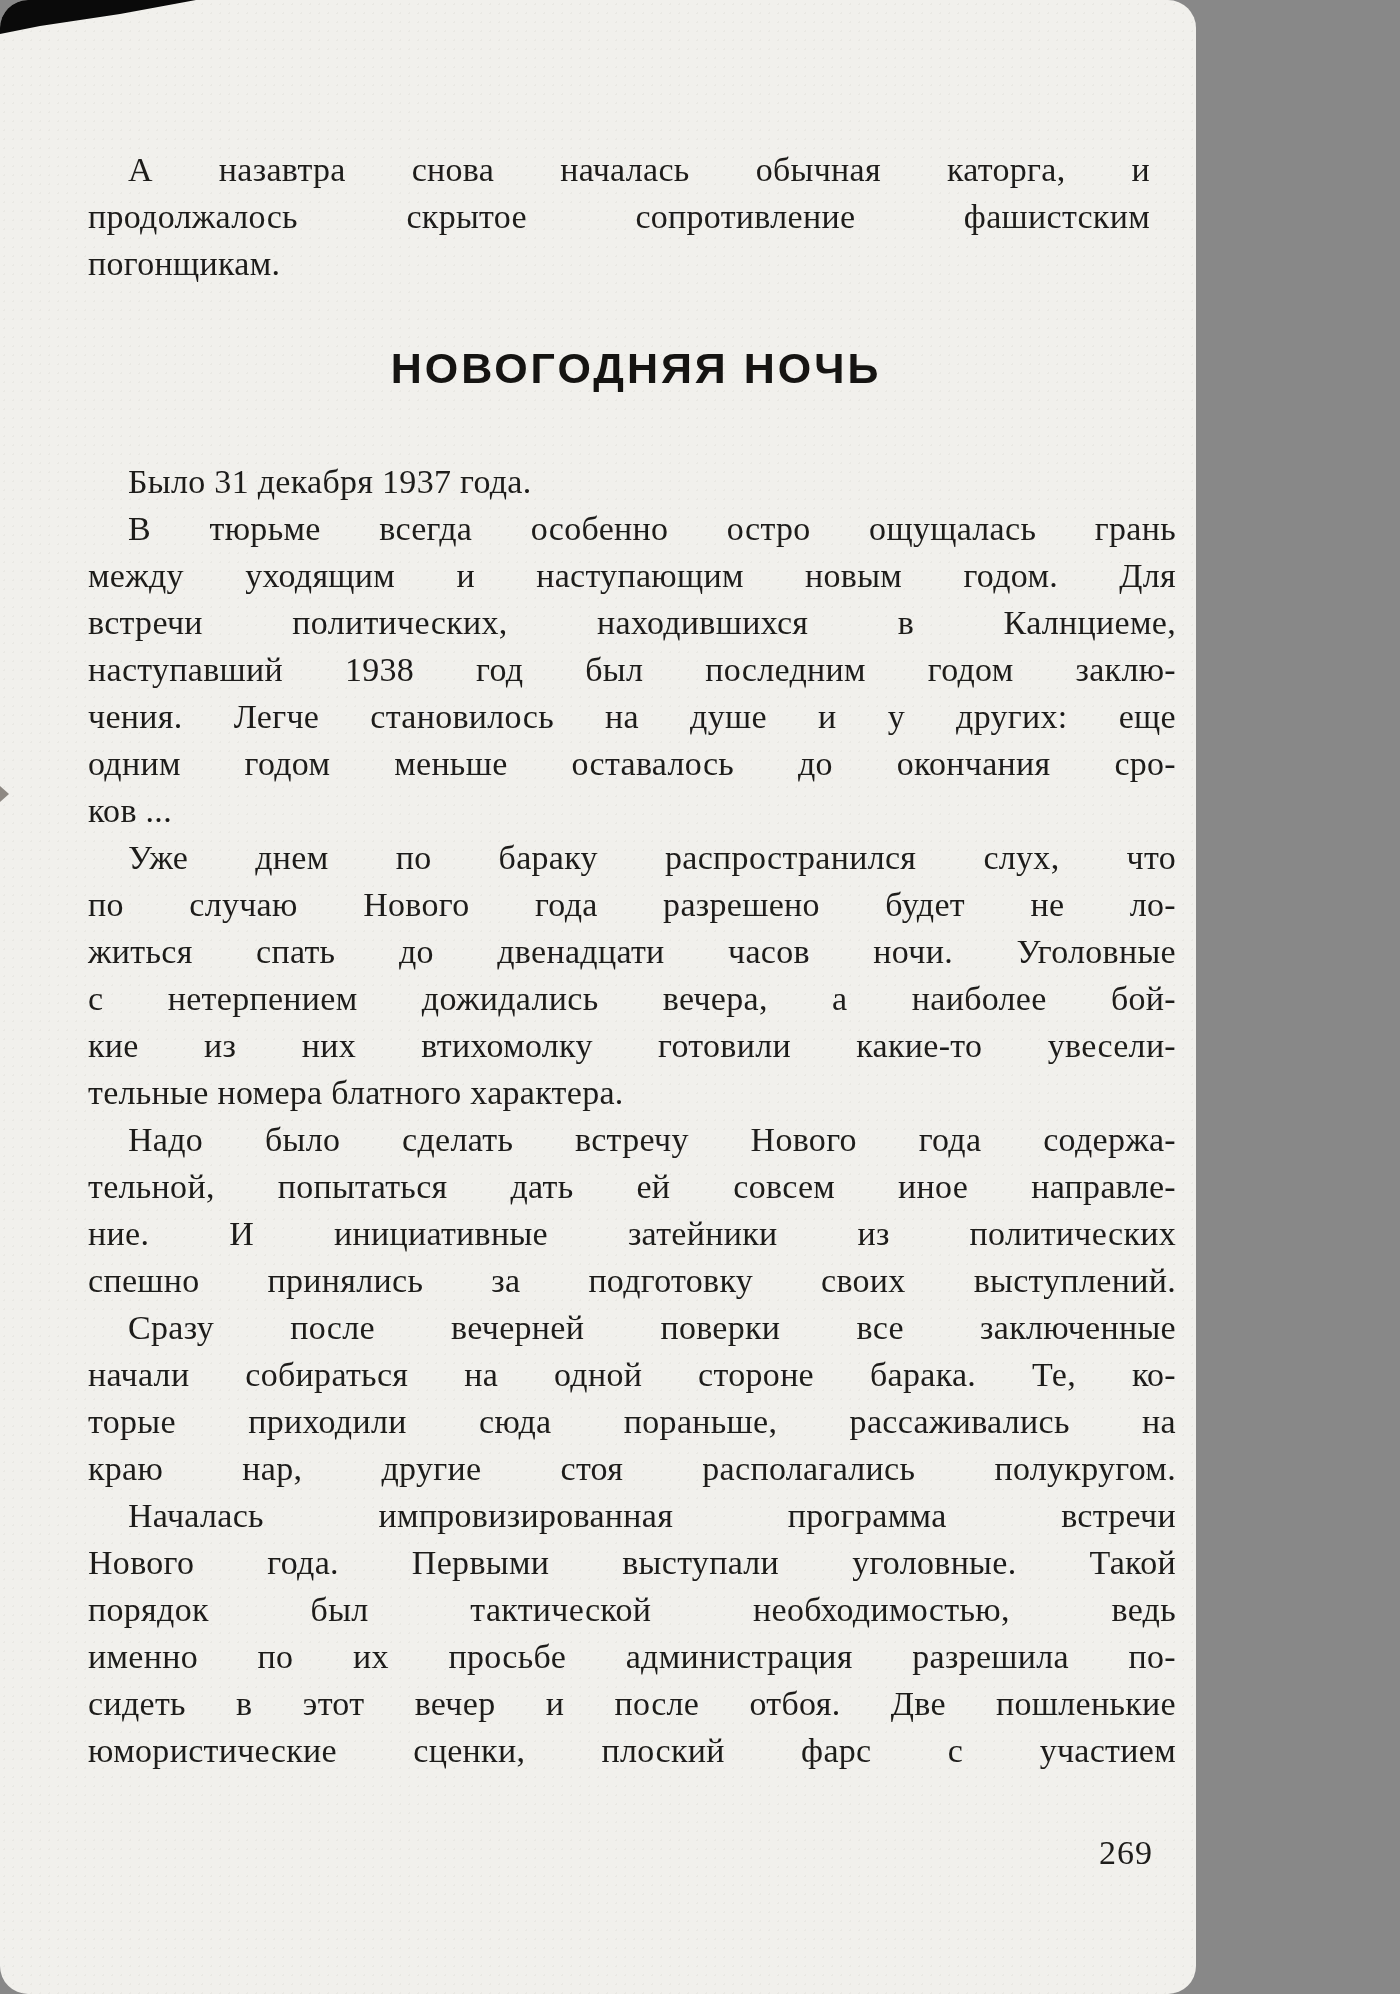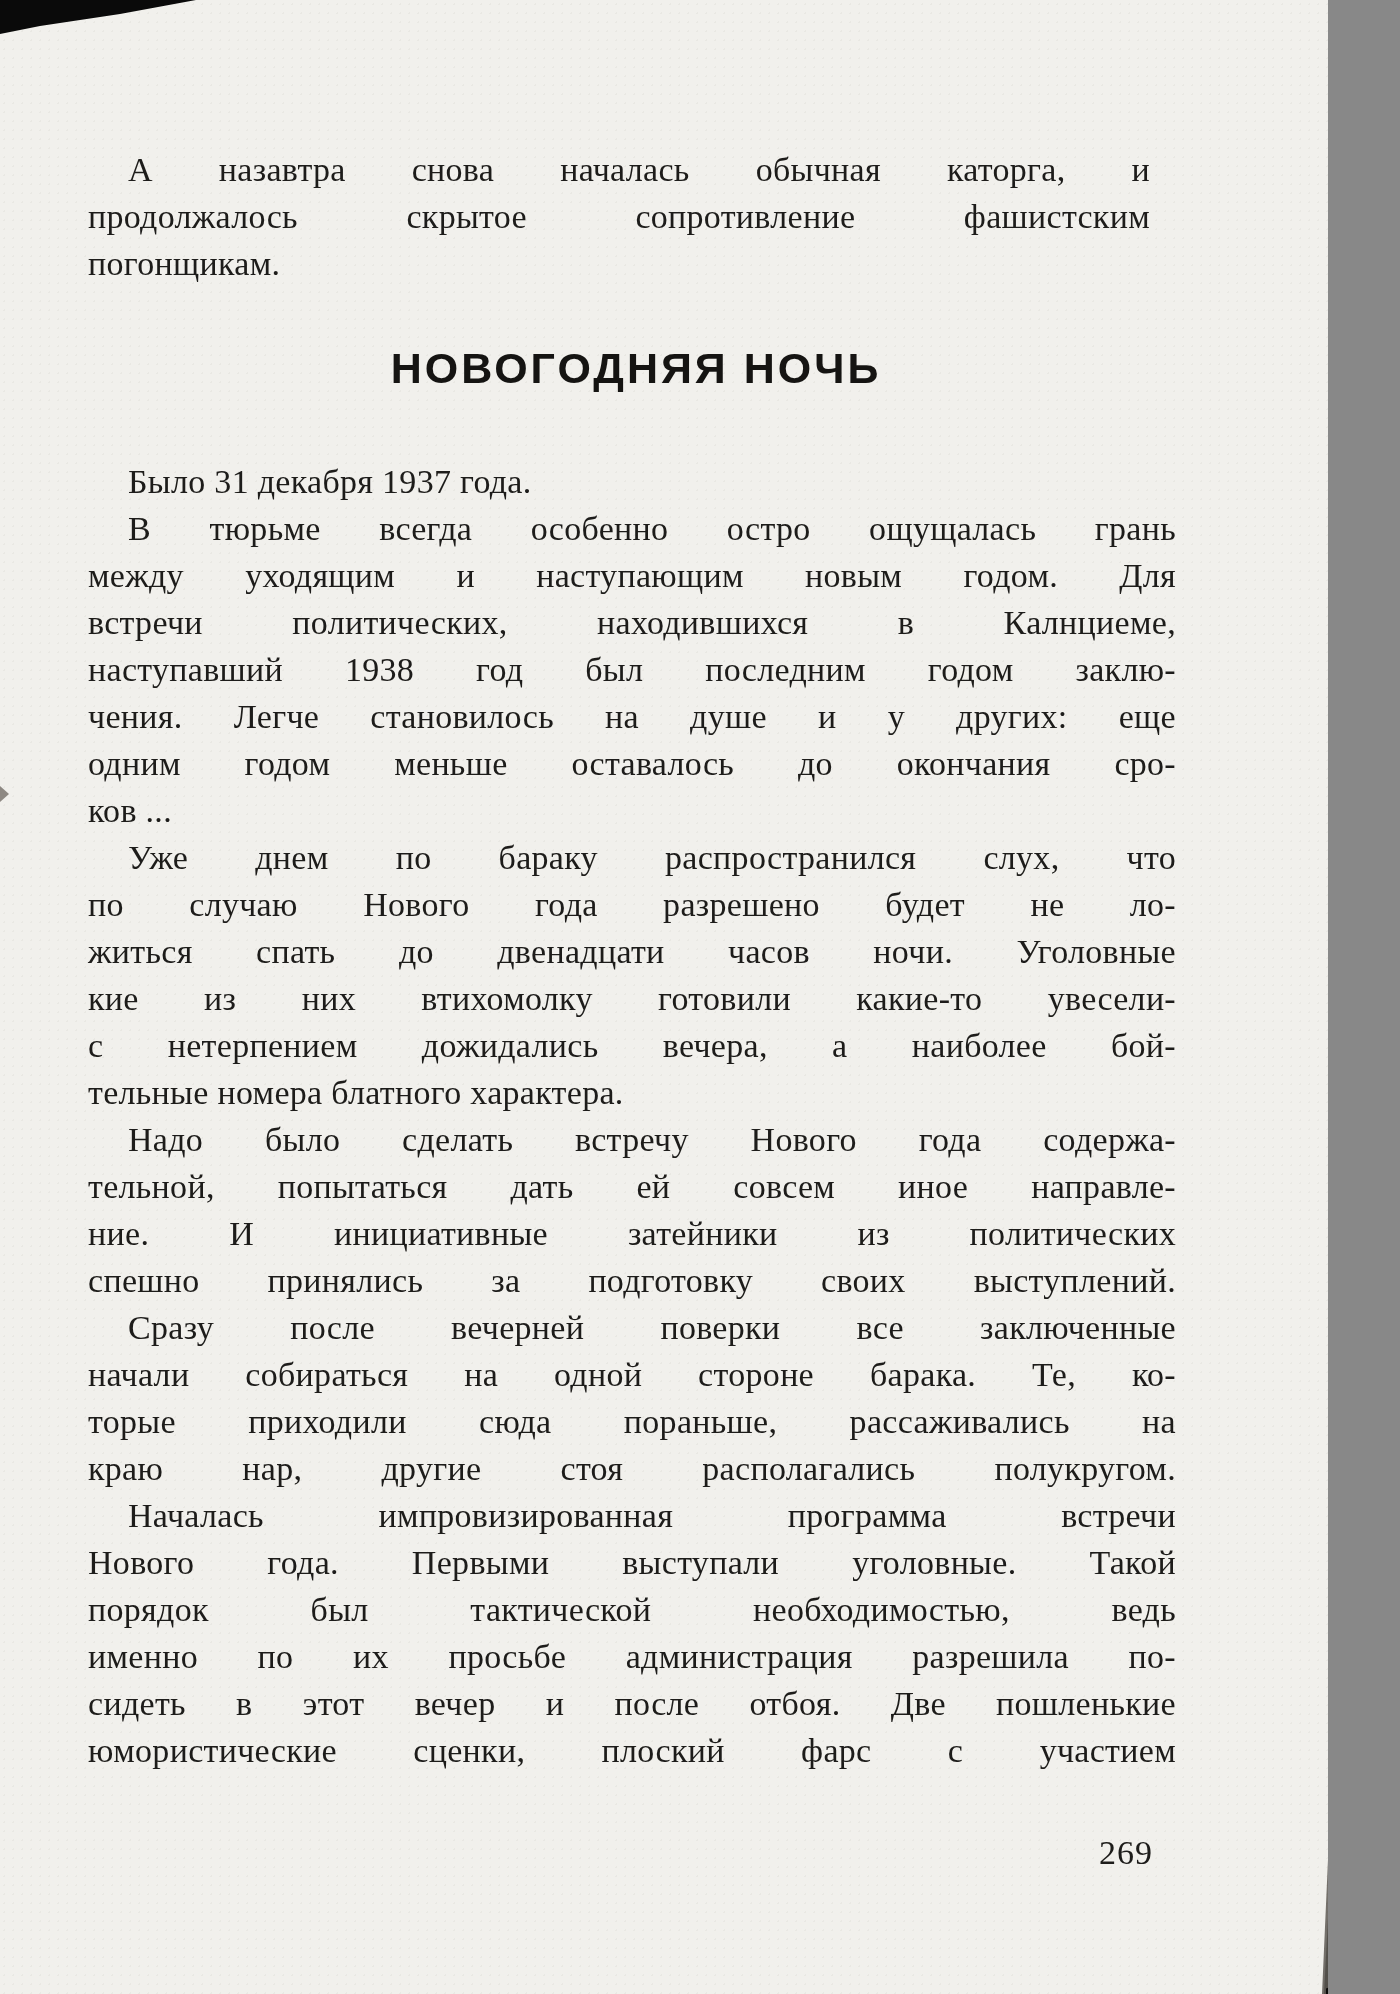--- a/index.html
+++ b/index.html
@@ -2,28 +2,29 @@
 <html><head>
 <meta charset="utf-8">
 <style>
   html, body {
     margin: 0;
     padding: 0;
     background: #888;
   }
   .page {
     position: relative;
-    width: 1328px;
+    width: 1196px;
     height: 1994px;
     background-color: #f1f0ec;
     background-image: radial-gradient(#e9e8e3 1px, rgba(0,0,0,0) 1px);
     background-size: 9px 9px;
     overflow: hidden;
     font-family: "Liberation Serif", serif;
     color: #1d1c1a;
+    border-radius: 28px;
   }
 
   
   .corner-wedge {
     position: absolute;
     left: 0; top: 0;
     width: 200px; height: 36px;
     background: #0a0a0a;
     clip-path: polygon(0 0, 196px 0, 120px 14px, 40px 26px, 0 34px);
   }
@@ -141,22 +142,22 @@
       <div class="line indent">В тюрьме всегда особенно остро ощущалась грань</div>
       <div class="line">между уходящим и наступающим новым годом. Для</div>
       <div class="line">встречи политических, находившихся в Калнциеме,</div>
       <div class="line">наступавший 1938 год был последним годом заклю-</div>
       <div class="line">чения. Легче становилось на душе и у других: еще</div>
       <div class="line">одним годом меньше оставалось до окончания сро-</div>
       <div class="line left">ков ...</div>
       <div class="line indent">Уже днем по бараку распространился слух, что</div>
       <div class="line">по случаю Нового года разрешено будет не ло-</div>
       <div class="line">житься спать до двенадцати часов ночи. Уголовные</div>
+      <div class="line">с нетерпением дожидались вечера, а наиболее бой-</div>
       <div class="line">кие из них втихомолку готовили какие-то увесели-</div>
-      <div class="line">с нетерпением дожидались вечера, а наиболее бой-</div>
       <div class="line left">тельные номера блатного характера.</div>
       <div class="line indent">Надо было сделать встречу Нового года содержа-</div>
       <div class="line">тельной, попытаться дать ей совсем иное направле-</div>
       <div class="line">ние. И инициативные затейники из политических</div>
       <div class="line">спешно принялись за подготовку своих выступлений.</div>
       <div class="line indent">Сразу после вечерней поверки все заключенные</div>
       <div class="line">начали собираться на одной стороне барака. Те, ко-</div>
       <div class="line">торые приходили сюда пораньше, рассаживались на</div>
       <div class="line">краю нар, другие стоя располагались полукругом.</div>
       <div class="line indent">Началась импровизированная программа встречи</div>

